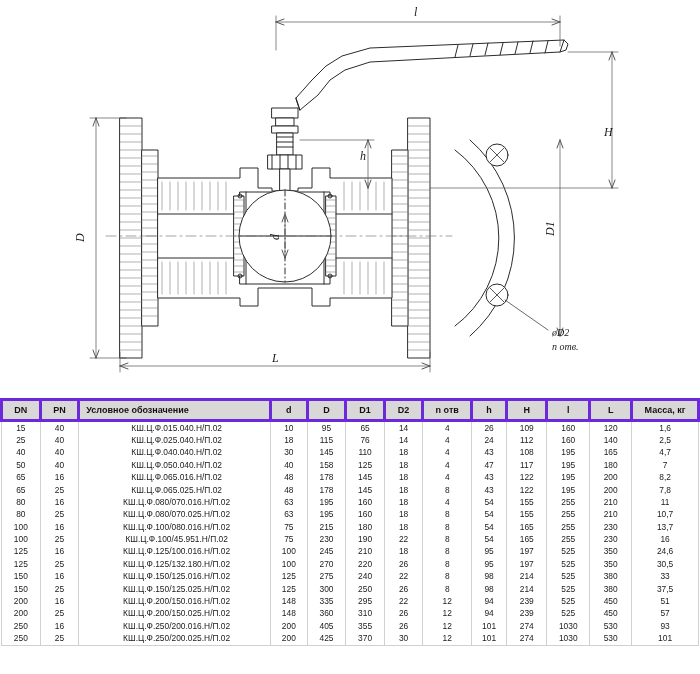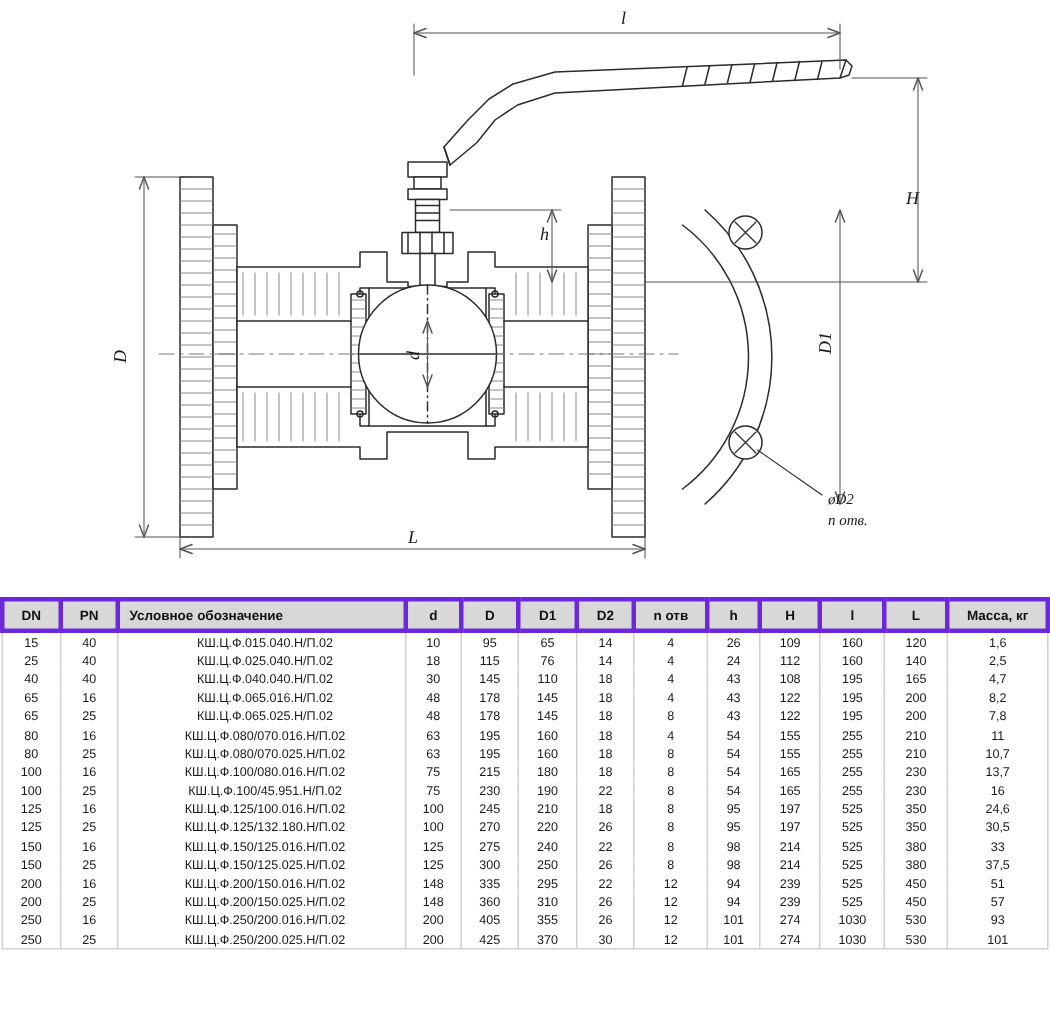--- a/index.html
+++ b/index.html
@@ -261,20 +261,35 @@
             <td>110</td>
             <td>18</td>
             <td>4</td>
             <td>43</td>
             <td>108</td>
             <td>195</td>
             <td>165</td>
             <td>4,7</td>
           </tr>
           <tr>
+            <td>50</td>
+            <td>40</td>
+            <td>КШ.Ц.Ф.050.040.Н/П.02</td>
+            <td>40</td>
+            <td>158</td>
+            <td>125</td>
+            <td>18</td>
+            <td>4</td>
+            <td>47</td>
+            <td>117</td>
+            <td>195</td>
+            <td>180</td>
+            <td>7</td>
+          </tr>
+          <tr>
             <td>65</td>
             <td>16</td>
             <td>КШ.Ц.Ф.065.016.Н/П.02</td>
             <td>48</td>
             <td>178</td>
             <td>145</td>
             <td>18</td>
             <td>4</td>
             <td>43</td>
             <td>122</td>

